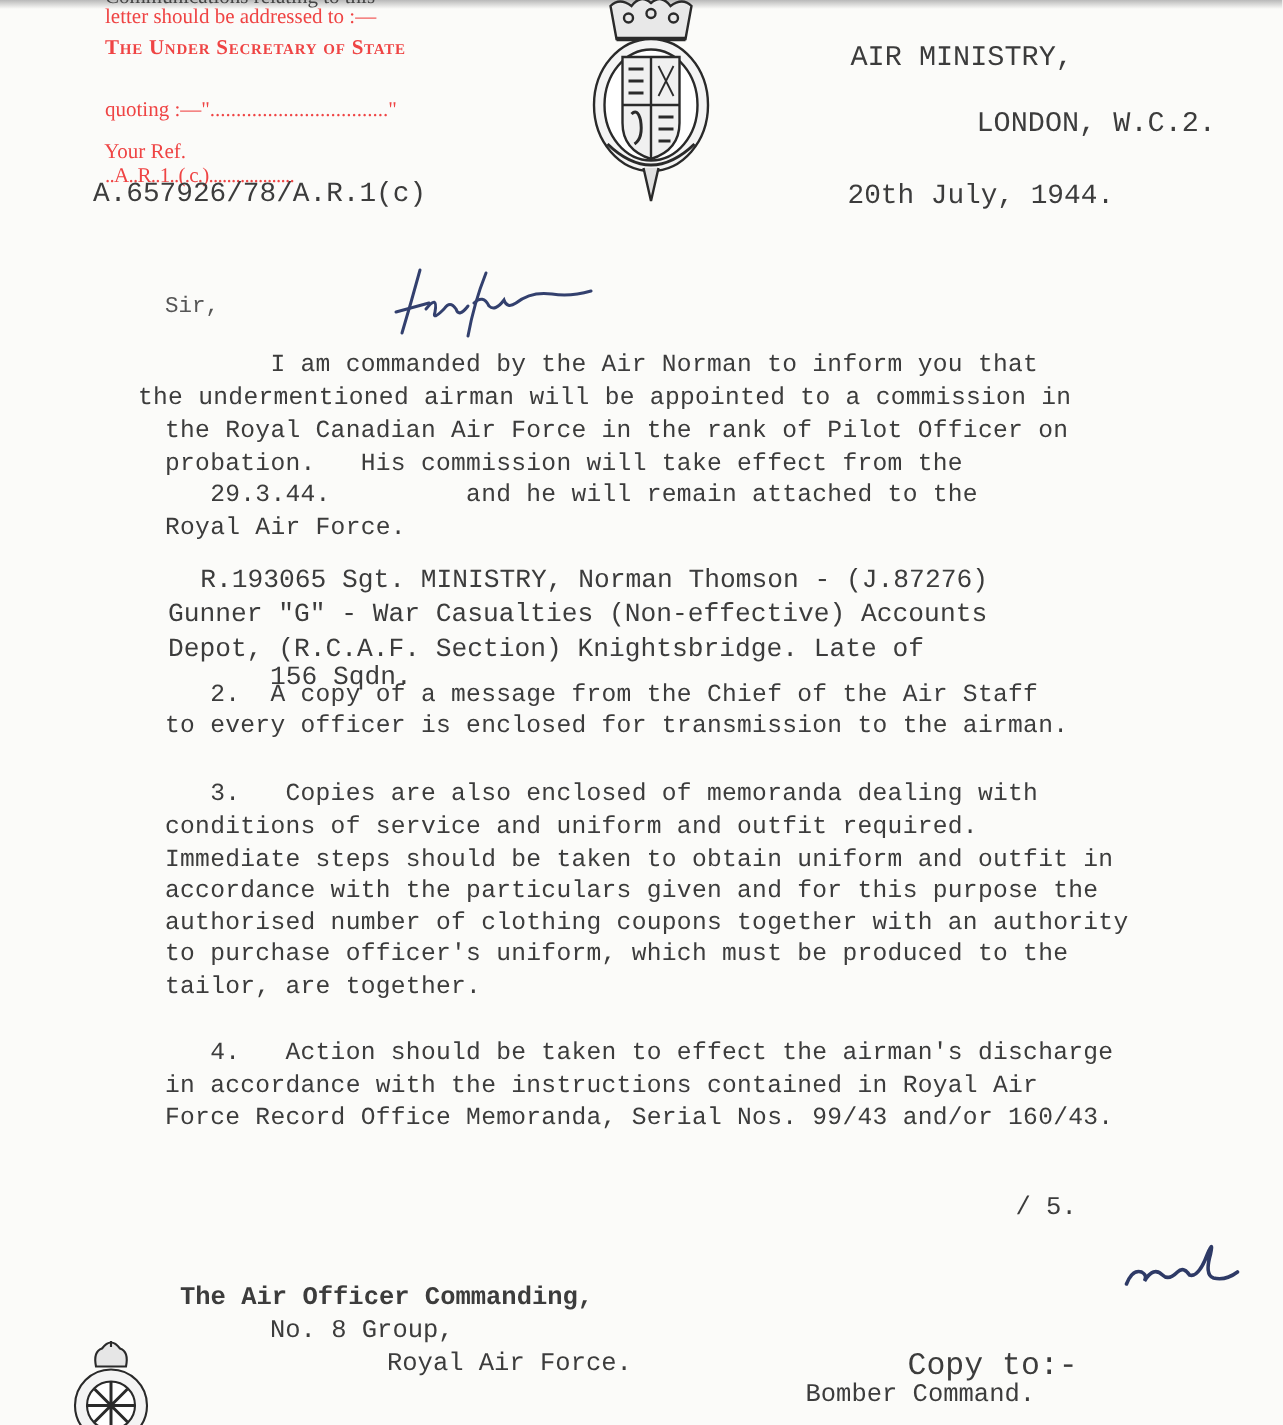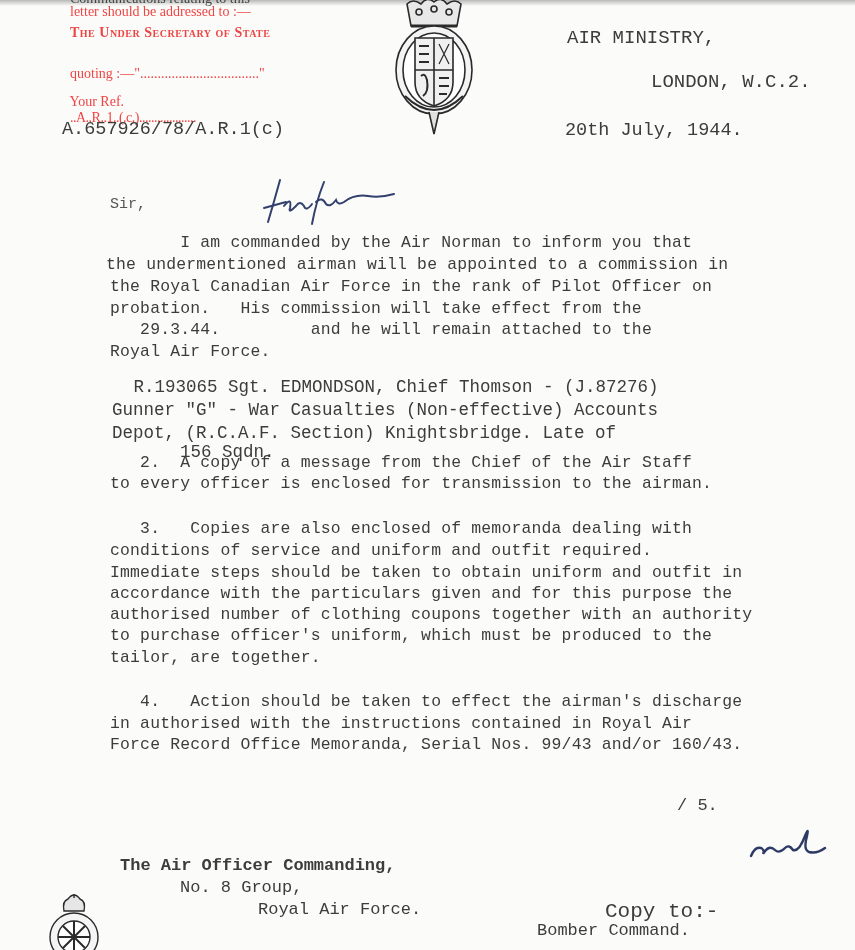--- a/index.html
+++ b/index.html
@@ -73,29 +73,29 @@
     <path d="M20 8 Q14 30 8 50"></path>
     <path d="M4 36 L26 30"></path>
     <path d="M24 34 Q32 24 30 36 Q28 42 36 34 Q40 28 44 34 Q46 40 52 32"></path>
     <path d="M64 10 Q56 30 52 52"></path>
     <path d="M56 30 Q62 24 66 32 Q70 36 76 28 Q78 34 84 30 Q94 22 108 24 Q120 26 134 22"></path>
   </g>
 </svg>
 
 <div>
   <div class="abs type body-line" style="left:110px; top:233px;">       I am commanded by the Air Norman to inform you that</div>
-  <div class="abs type body-line" style="left:106px; top:255px;">the undermentioned airman will be appointed to a commission in</div>
+  <div class="abs type body-line" style="left:92px; top:255px;">the undermentioned airman will be appointed to a commission in</div>
   <div class="abs type body-line" style="left:110px; top:277px;">the Royal Canadian Air Force in the rank of Pilot Officer on</div>
   <div class="abs type body-line" style="left:110px; top:299px;">probation.   His commission will take effect from the</div>
   <div class="abs type body-line" style="left:110px; top:320px;">   29.3.44.         and he will remain attached to the</div>
   <div class="abs type body-line" style="left:110px; top:342px;">Royal Air Force.</div>
 </div>
 
 <div>
-  <div class="abs type" style="left:102px; top:377px; font-size:17.5px;">   R.193065 Sgt. EDMONDSON, Chief Thomson - (J.87276)</div>
+  <div class="abs type" style="left:102px; top:377px; font-size:17.5px;">   R.193065 Sgt. MINISTRY, Norman Thomson - (J.87276)</div>
   <div class="abs type" style="left:112px; top:400px; font-size:17.5px;">Gunner "G" - War Casualties (Non-effective) Accounts</div>
   <div class="abs type" style="left:112px; top:423px; font-size:17.5px;">Depot, (R.C.A.F. Section) Knightsbridge. Late of</div>
   <div class="abs type" style="left:180px; top:442px; font-size:17.5px;">156 Sqdn.</div>
 </div>
 
 <div>
   <div class="abs type body-line" style="left:110px; top:453px;">   2.  A copy of a message from the Chief of the Air Staff</div>
   <div class="abs type body-line" style="left:110px; top:474px;">to every officer is enclosed for transmission to the airman.</div>
 </div>
 
@@ -104,21 +104,21 @@
   <div class="abs type body-line" style="left:110px; top:541px;">conditions of service and uniform and outfit required.</div>
   <div class="abs type body-line" style="left:110px; top:563px;">Immediate steps should be taken to obtain uniform and outfit in</div>
   <div class="abs type body-line" style="left:110px; top:584px;">accordance with the particulars given and for this purpose the</div>
   <div class="abs type body-line" style="left:110px; top:605px;">authorised number of clothing coupons together with an authority</div>
   <div class="abs type body-line" style="left:110px; top:626px;">to purchase officer's uniform, which must be produced to the</div>
   <div class="abs type body-line" style="left:110px; top:648px;">tailor, are together.</div>
 </div>
 
 <div>
   <div class="abs type body-line" style="left:110px; top:692px;text-align:right;">   4.   Action should be taken to effect the airman's discharge</div>
-  <div class="abs type body-line" style="left:110px; top:714px;">in authorised with the instructions contained in Royal Air</div>
+  <div class="abs type body-line" style="left:110px; top:714px;">in accordance with the instructions contained in Royal Air</div>
   <div class="abs type body-line" style="left:110px; top:735px;">Force Record Office Memoranda, Serial Nos. 99/43 and/or 160/43.</div>
 </div>
 
 <div class="abs type" style="left:677px; top:796px; font-size:17px;">/ 5.</div>
 
 <svg class="sig" style="left:745px; top:822px;" width="85" height="40" viewBox="0 0 85 40">
   <g fill="none" stroke="#2e3a66" stroke-width="2.4" stroke-linecap="round">
     <path d="M6 34 Q10 24 16 26 Q20 28 18 32 Q24 22 30 28 Q34 32 40 26 Q44 22 48 28 Q54 30 60 14 Q64 4 62 14 Q58 28 64 30 Q72 32 80 26"></path>
   </g>
 </svg>

